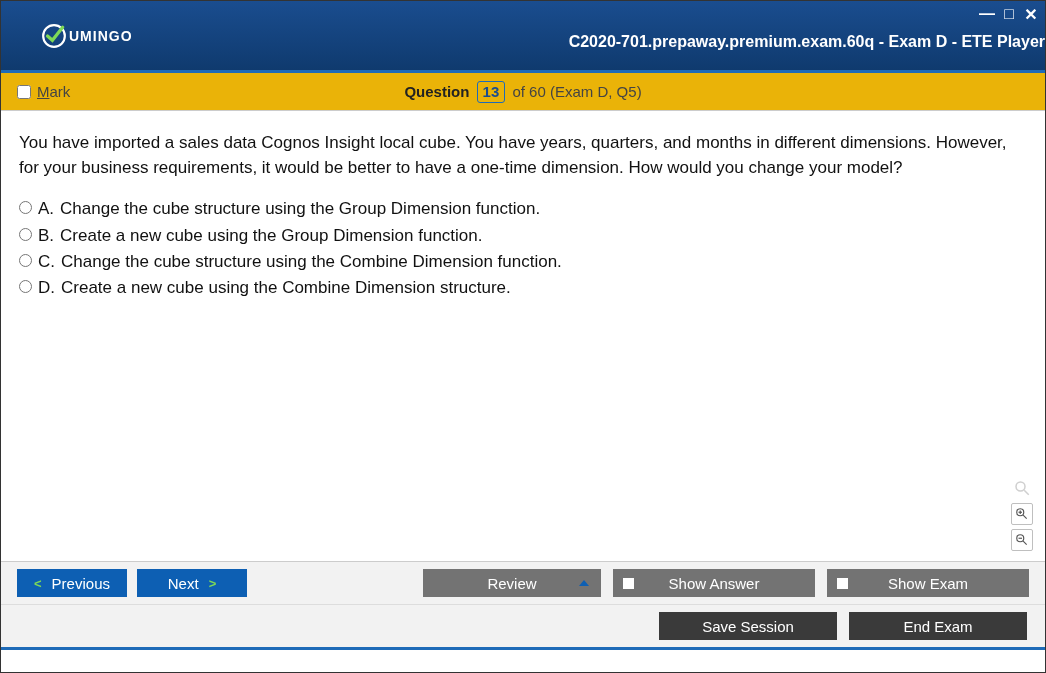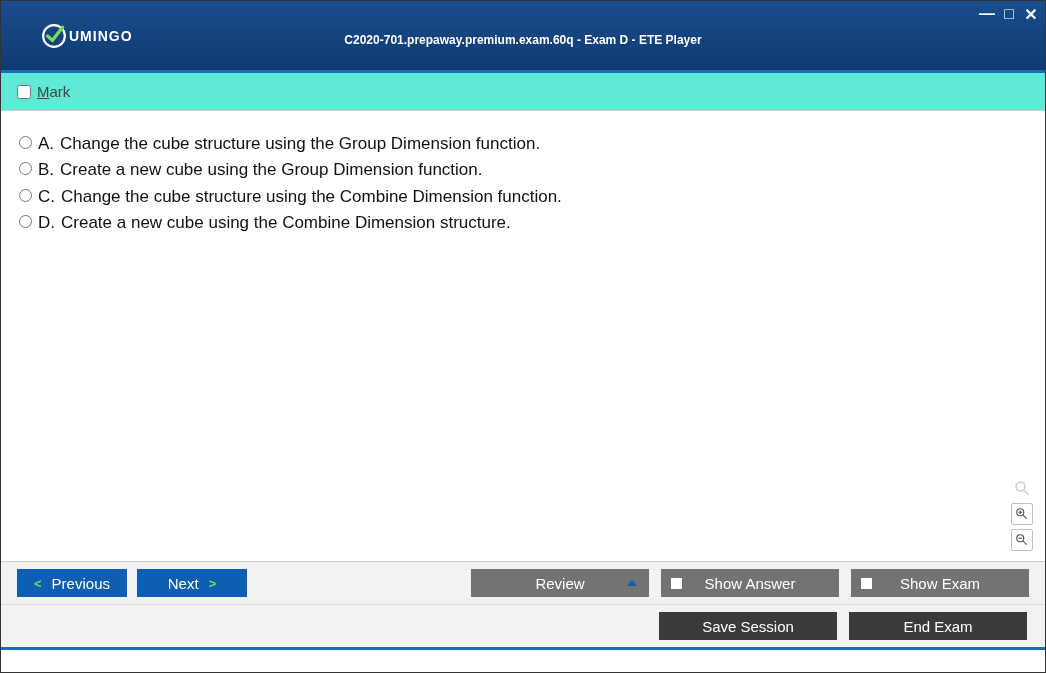--- a/index.html
+++ b/index.html
@@ -31,44 +31,44 @@
   }
   .logo .check {
     width: 26px;
     height: 26px;
     margin-right: 2px;
     position: relative;
   }
   .title-text {
     position: absolute;
     width: 100%;
-    text-align: center;
+    text-align: right;
     color: #fff;
-    font-size: 12px;
+    font-size: 16px;
     font-weight: 600;
     top: 32px;
     pointer-events: none;
   }
   .win-controls {
     position: absolute;
     right: 6px;
     top: 4px;
     display: flex;
     gap: 6px;
     color: #fff;
     font-weight: bold;
   }
   .win-controls span {
     width: 16px;
     text-align: center;
     cursor: pointer;
     font-family: Arial, sans-serif;
   }
   .question-bar {
-    background: #5eead4;
+    background: #eab308;
     border-bottom: 1px solid #ccc;
     height: 38px;
     display: flex;
     align-items: center;
     position: relative;
     padding: 5px 16px;
     font-size: 15px;
     color: #444;
   }
   .mark-wrap {
@@ -184,21 +184,21 @@
   .left-group { display: flex; gap: 10px; }
   .right-group { display: flex; gap: 12px; }
   .review-btn { width: 178px; position: relative; }
   .review-btn .tri {
     position: absolute; right: 12px;
     width: 0; height: 0;
     border-left: 5px solid transparent;
     border-right: 5px solid transparent;
     border-bottom: 6px solid #0d5fb3;
   }
-  .sa-btn, .sl-btn { width: 178px; }
+  .sa-btn, .sl-btn { width: 202px; }
   .sq {
     position: absolute; left: 10px;
     width: 11px; height: 11px; background: #fff;
   }
   .dark-btn { width: 178px; }
 </style>
 </head>
 <body>
 
 <div class="titlebar">
@@ -217,23 +217,28 @@
     <span>□</span>
     <span>✕</span>
   </div>
 </div>
 
 <div class="question-bar">
   <div class="mark-wrap">
     <input type="checkbox" id="markcb" style="">
     <label for="markcb"><span class="m">M</span><span>ark</span></label>
   </div>
+  <div class="question-center">
+    <b>Question</b>
+    <span class="qnum-box">13</span><span> of 60 (Exam D, Q5)</span>
+  </div>
 </div>
 
 <div class="content">
+  <div class="prompt">You have imported a sales data Cognos Insight local cube. You have years, quarters, and months in different dimensions. However, for your business requirements, it would be better to have a one-time dimension. How would you change your model?</div>
   <div class="options">
     <div class="opt-row">
       <input type="radio" name="ans" style="">
       <span>A.</span>
       <span>Change the cube structure using the Group Dimension function.</span>
     </div>
     <div class="opt-row">
       <input type="radio" name="ans" style="">
       <span>B.</span>
       <span>Create a new cube using the Group Dimension function.</span>

